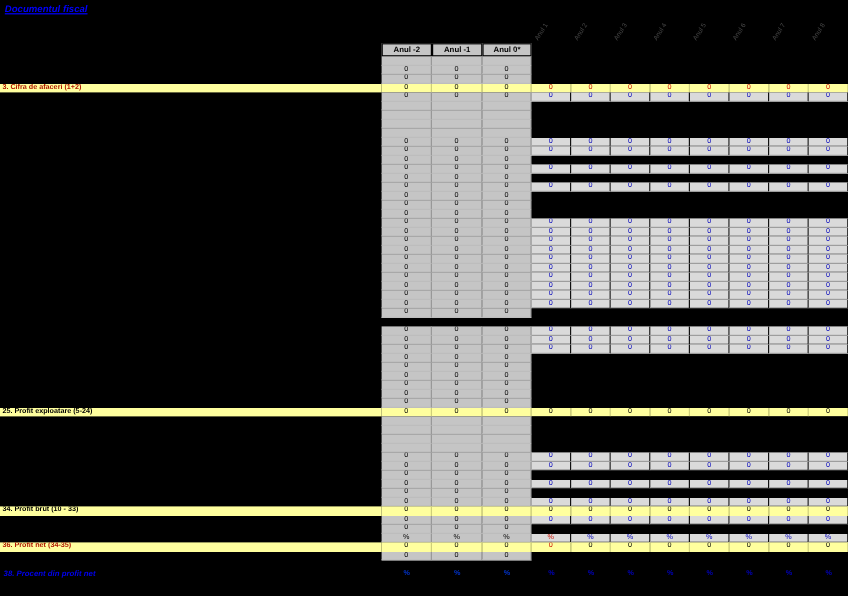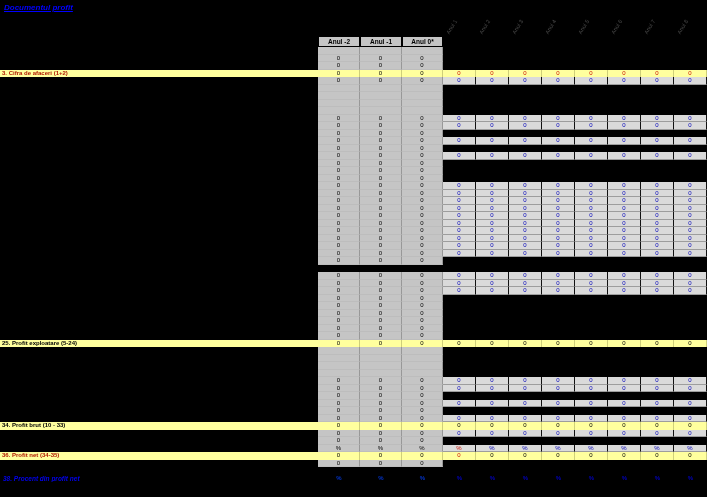--- a/index.html
+++ b/index.html
@@ -32,21 +32,21 @@
   .row.yellow .p{border-right:1px solid #cfcf7a}
   .row.yellow .lbl{font-weight:bold;font-size:6px;padding-left:2px}
   .row.separator,.row.spacer{background:#000;width:707px}
   .row.footer .lbl{color:#0000ee;font-weight:bold;font-style:italic;font-size:6.5px}
   .row.footer .h,.row.footer .p{color:#0033cc;font-weight:bold}
 </style>
 </head>
 <body>
 
 <div class="screen">
-  <div class="title">Documentul profit</div>
+  <div class="title">Documentul fiscal</div>
   <div class="pheads">
       <span class="pyl" style="left: 7px;">Anul 1</span>
       <span class="pyl" style="left: 40px;">Anul 2</span>
       <span class="pyl" style="left: 73px;">Anul 3</span>
       <span class="pyl" style="left: 106px;">Anul 4</span>
       <span class="pyl" style="left: 139px;">Anul 5</span>
       <span class="pyl" style="left: 172px;">Anul 6</span>
       <span class="pyl" style="left: 205px;">Anul 7</span>
       <span class="pyl" style="left: 238px;">Anul 8</span>
     </div>

